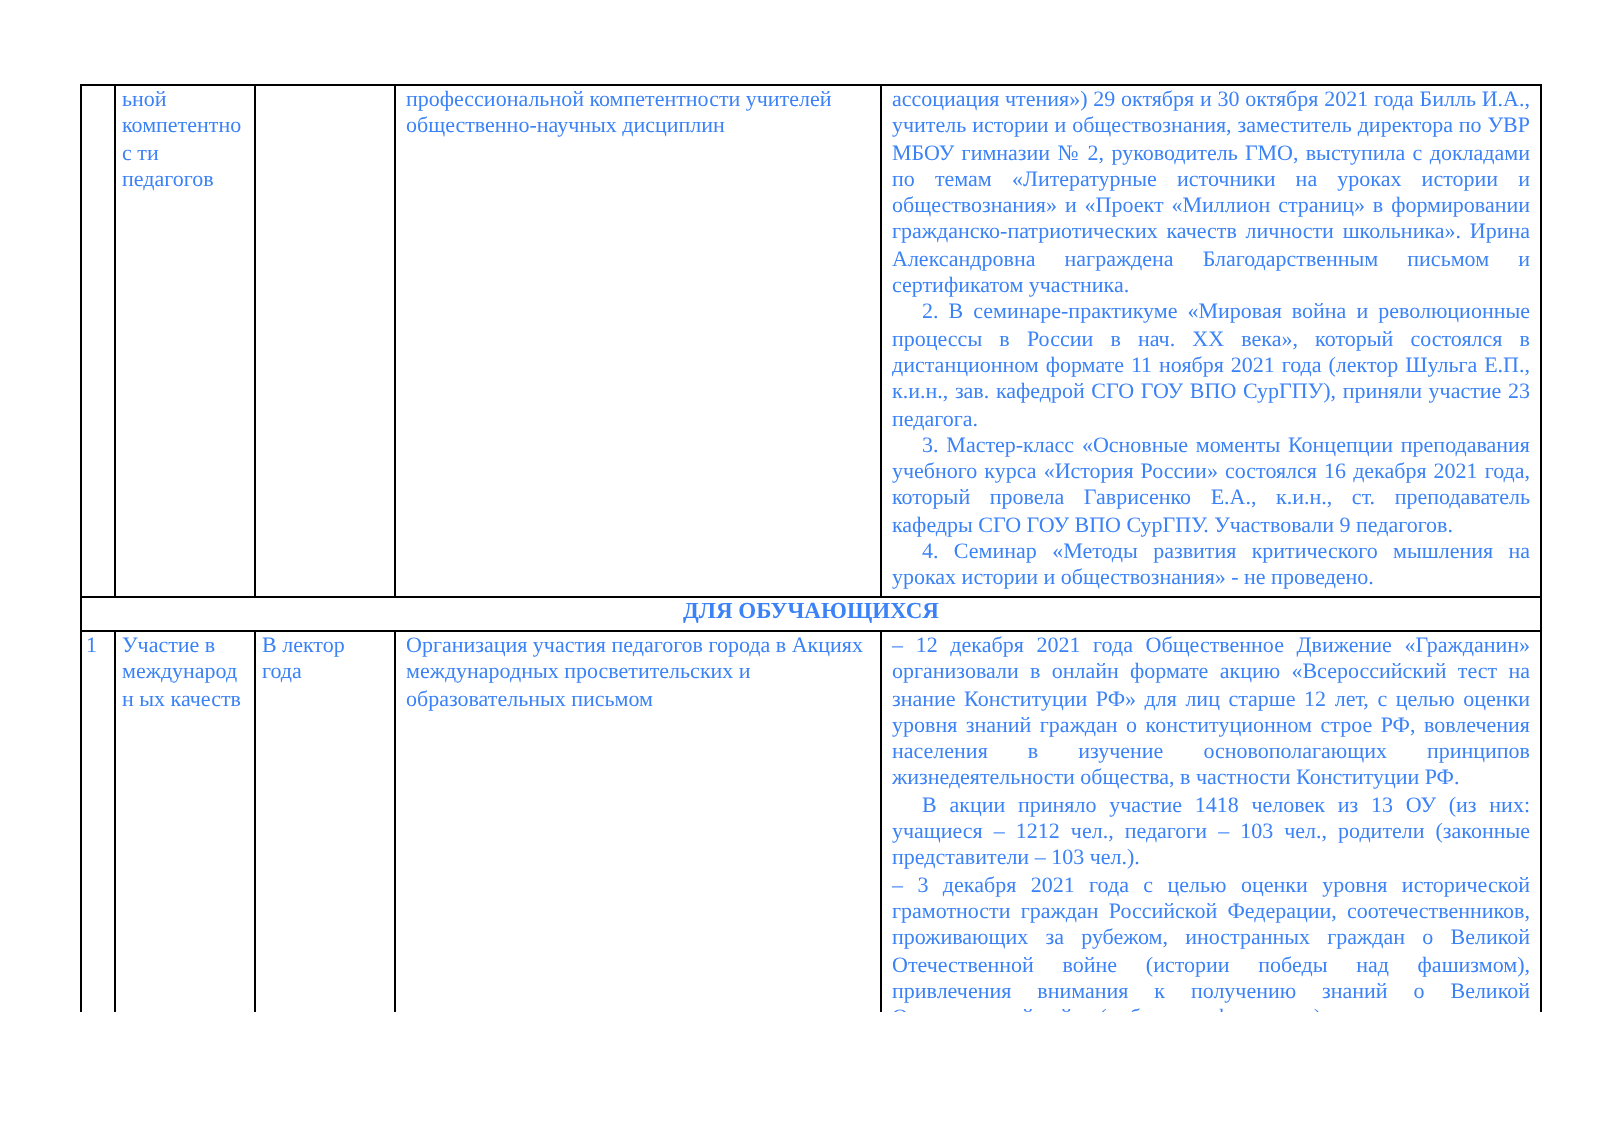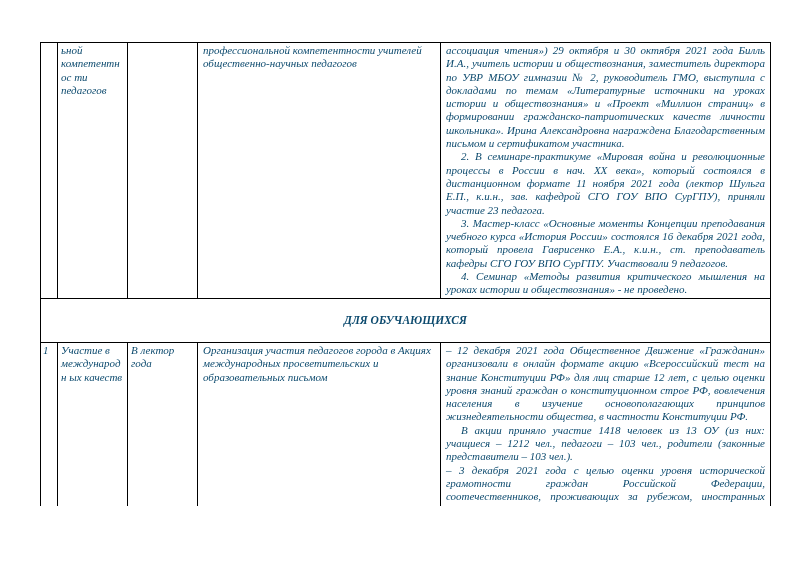--- a/index.html
+++ b/index.html
@@ -5,24 +5,23 @@
   html, body {
     margin: 0;
     padding: 0;
     background: #ffffff;
   }
   .page {
     position: relative;
     width: 800px;
     height: 506px;
     background: #ffffff;
-    color: #0c4a6e;
+    color: #3b82f6;
     font-family: "Liberation Serif", serif;
     overflow: hidden;
-    font-style: italic;
   }
   table.doc {
     position: absolute;
     left: 40px;
     top: 42px;
     width: 730px;
     border-collapse: collapse;
     table-layout: fixed;
   }
   td {
@@ -36,21 +35,21 @@
   }
   td.c-num { padding: 1px 2px; text-align: left; }
   td.c-task { padding: 1px 3px; }
   td.c-timing { padding: 1px 3px; }
   p { margin: 0; }
   .just { text-align: justify; }
   .ind { text-indent: 15px; }
   td.section-cell {
     text-align: center;
     font-weight: bold;
-    padding: 14px 2px;
+    padding: 0 2px;
     font-size: 11.5px;
     line-height: 15px;
   }
 </style>
 </head>
 <body>
 
 <div class="page">
   <table class="doc">
     <colgroup>
@@ -62,21 +61,21 @@
     </colgroup>
 
     <tbody>
         <tr style="height:256px">
       <td class="c-num"></td>
       <td class="c-task">
         <p>ьной компетентнос ти педагогов</p>
       </td>
       <td class="c-timing"></td>
       <td>
-        <p>профессиональной компетентности учителей общественно-научных педагогов</p>
+        <p>профессиональной компетентности учителей общественно-научных дисциплин</p>
       </td>
       <td>
         <p class="just">ассоциация чтения») 29 октября и 30 октября 2021 года Билль И.А., учитель истории и обществознания, заместитель директора по УВР МБОУ гимназии № 2, руководитель ГМО, выступила с докладами по темам «Литературные источники на уроках истории и обществознания» и «Проект «Миллион страниц» в формировании гражданско-патриотических качеств личности школьника». Ирина Александровна награждена Благодарственным письмом и сертификатом участника.</p>
         <p class="just ind">2. В семинаре-практикуме «Мировая война и революционные процессы в России в нач. XX века», который состоялся в дистанционном формате 11 ноября 2021 года (лектор Шульга Е.П., к.и.н., зав. кафедрой СГО ГОУ ВПО СурГПУ), приняли участие 23 педагога.</p>
         <p class="just ind">3. Мастер-класс «Основные моменты Концепции преподавания учебного курса «История России» состоялся 16 декабря 2021 года, который провела Гаврисенко Е.А., к.и.н., ст. преподаватель кафедры СГО ГОУ ВПО СурГПУ.  Участвовали 9 педагогов.</p>
         <p class="just ind">4. Семинар «Методы развития критического мышления на уроках истории и обществознания» - не проведено.</p>
       </td>
     </tr>
 
     <tr style="height:17px">

